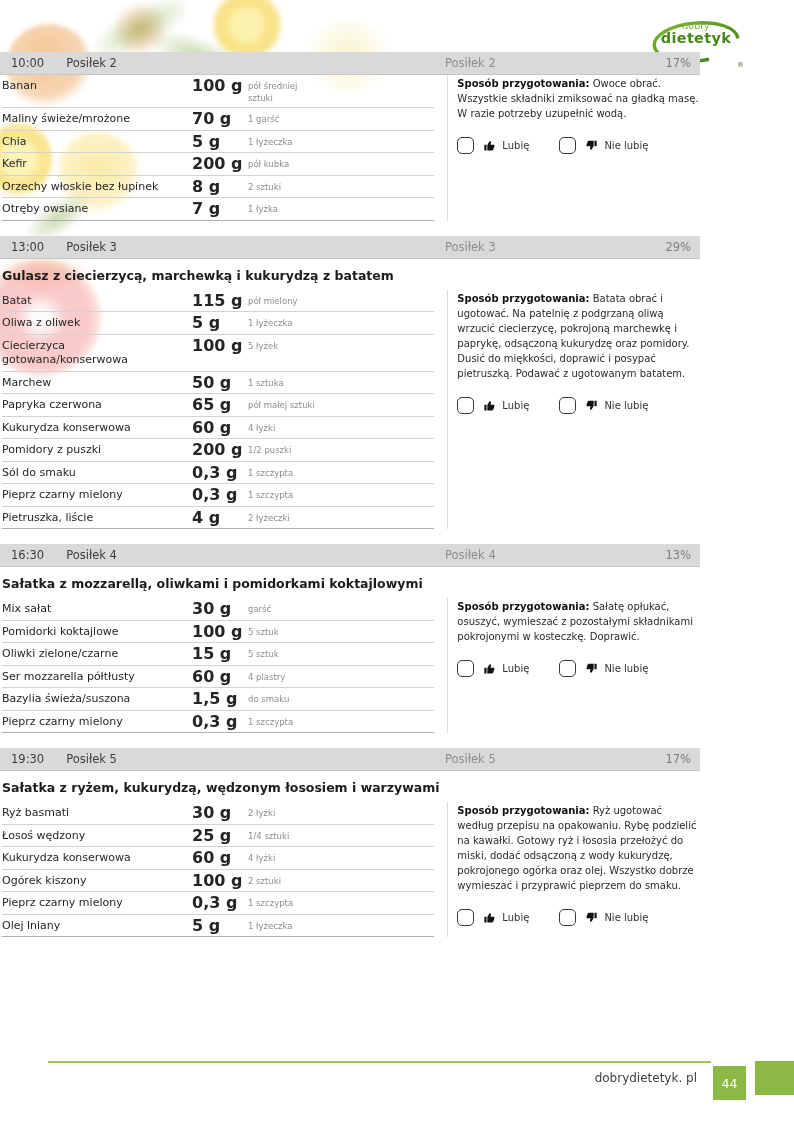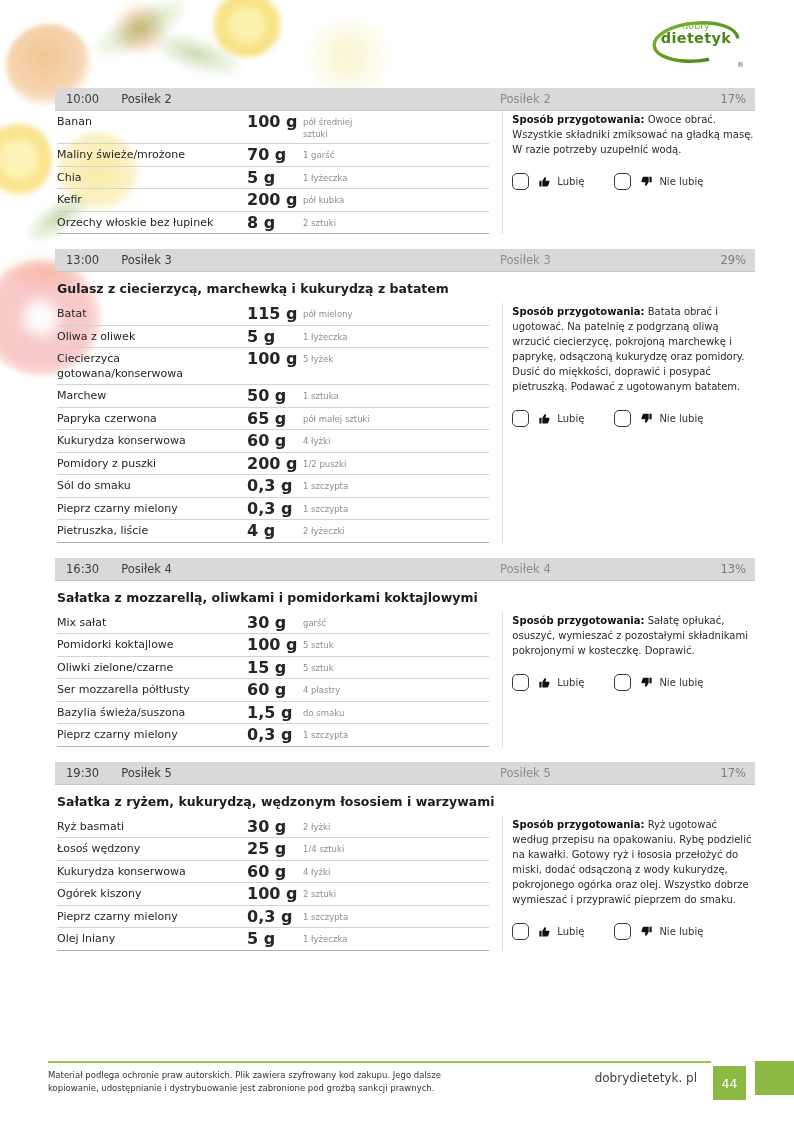--- a/index.html
+++ b/index.html
@@ -35,21 +35,21 @@
 
   
   .logo { position:absolute; left:650px; top:14px; width:92px; height:54px; }
   .logo svg { position:absolute; inset:0; }
   .logo-text { position:absolute; inset:0; text-align:center; }
   .logo-top { display:block; font-size:9.5px; color:#76b335; margin-top:6px; }
   .logo-bottom { display:block; font-size:14.5px; font-weight:bold; color:#49871a; letter-spacing:.3px; margin-top:-1px; }
   .logo-reg { position:absolute; right:-2px; bottom:-1px; font-size:7px; color:#556b3a; }
 
   
-  .content { position:relative; margin-left:55px; padding-top:88px; width:700px; }
+  .content { position:relative; padding-top:52px; width:700px; }
   .meal { margin-bottom:15px; }
   .meal-header { position:relative; height:23px; background:#d9d9d9; border-bottom:1px solid #c6c6c6;
     display:flex; align-items:center; font-size:11.5px; color:#3c3c3c; }
   .mh-time { margin-left:11px; }
   .mh-name { margin-left:22px; }
   .mh-rname { position:absolute; left:445px; color:#8c8c8c; }
   .mh-pct { position:absolute; right:9px; color:#7d7d7d; }
   .recipe-title { font-size:12.5px; font-weight:bold; color:#1c1c1c; margin:9px 0 7px 2px; }
 
   .meal-body { display:flex; align-items:stretch; }
@@ -145,20 +145,25 @@
           <div class="ing-row">
               <span class="c-name">Kefir</span>
               <span class="c-qty">200 g</span>
               <span class="c-measure">pół kubka</span>
             </div>
           <div class="ing-row">
               <span class="c-name">Orzechy włoskie bez łupinek</span>
               <span class="c-qty">8 g</span>
               <span class="c-measure">2 sztuki</span>
             </div>
+          <div class="ing-row">
+              <span class="c-name">Otręby owsiane</span>
+              <span class="c-qty">7 g</span>
+              <span class="c-measure">1 łyżka</span>
+            </div>
         </div>
         <div class="v-divider"></div>
         <div class="prep-col">
           <p class="prep"><b>Sposób przygotowania:</b> <span>Owoce obrać. Wszystkie składniki zmiksować na gładką masę. W razie potrzeby uzupełnić wodą.</span></p>
           <div class="likes">
             <span class="like-item">
               <span class="checkbox"></span>
               <svg class="thumb" viewBox="0 0 24 24">
                   <path d="M2.5 10.5h4V21h-4zM8 21h9c.9 0 1.7-.6 2-1.4l2.2-6.5c.4-1.3-.5-2.6-1.9-2.6h-5.4l.9-4c.2-.9-.3-1.9-1.2-2.2-.8-.3-1.6 0-2 .7L8 11z"></path>
                 </svg>
@@ -385,19 +390,18 @@
             </span>
           </div>
         </div>
       </div>
     </section>
 
   </div>
 
   <div class="footer">
     <div class="green-line"></div>
-    <p class="copyright">Materiał podlega ochronie praw autorskich. Plik zawiera szyfrowany kod zakupu. Jego dalsze kopiowanie, udostępnianie i dystrybuowanie jest zabronione pod groźbą sankcji prawnych.</p>
     <span class="site">dobrydietetyk. pl</span>
     <div class="page-box">44</div>
     <div class="edge-box"></div>
   </div>
 
 </div>
 
 </body></html>

